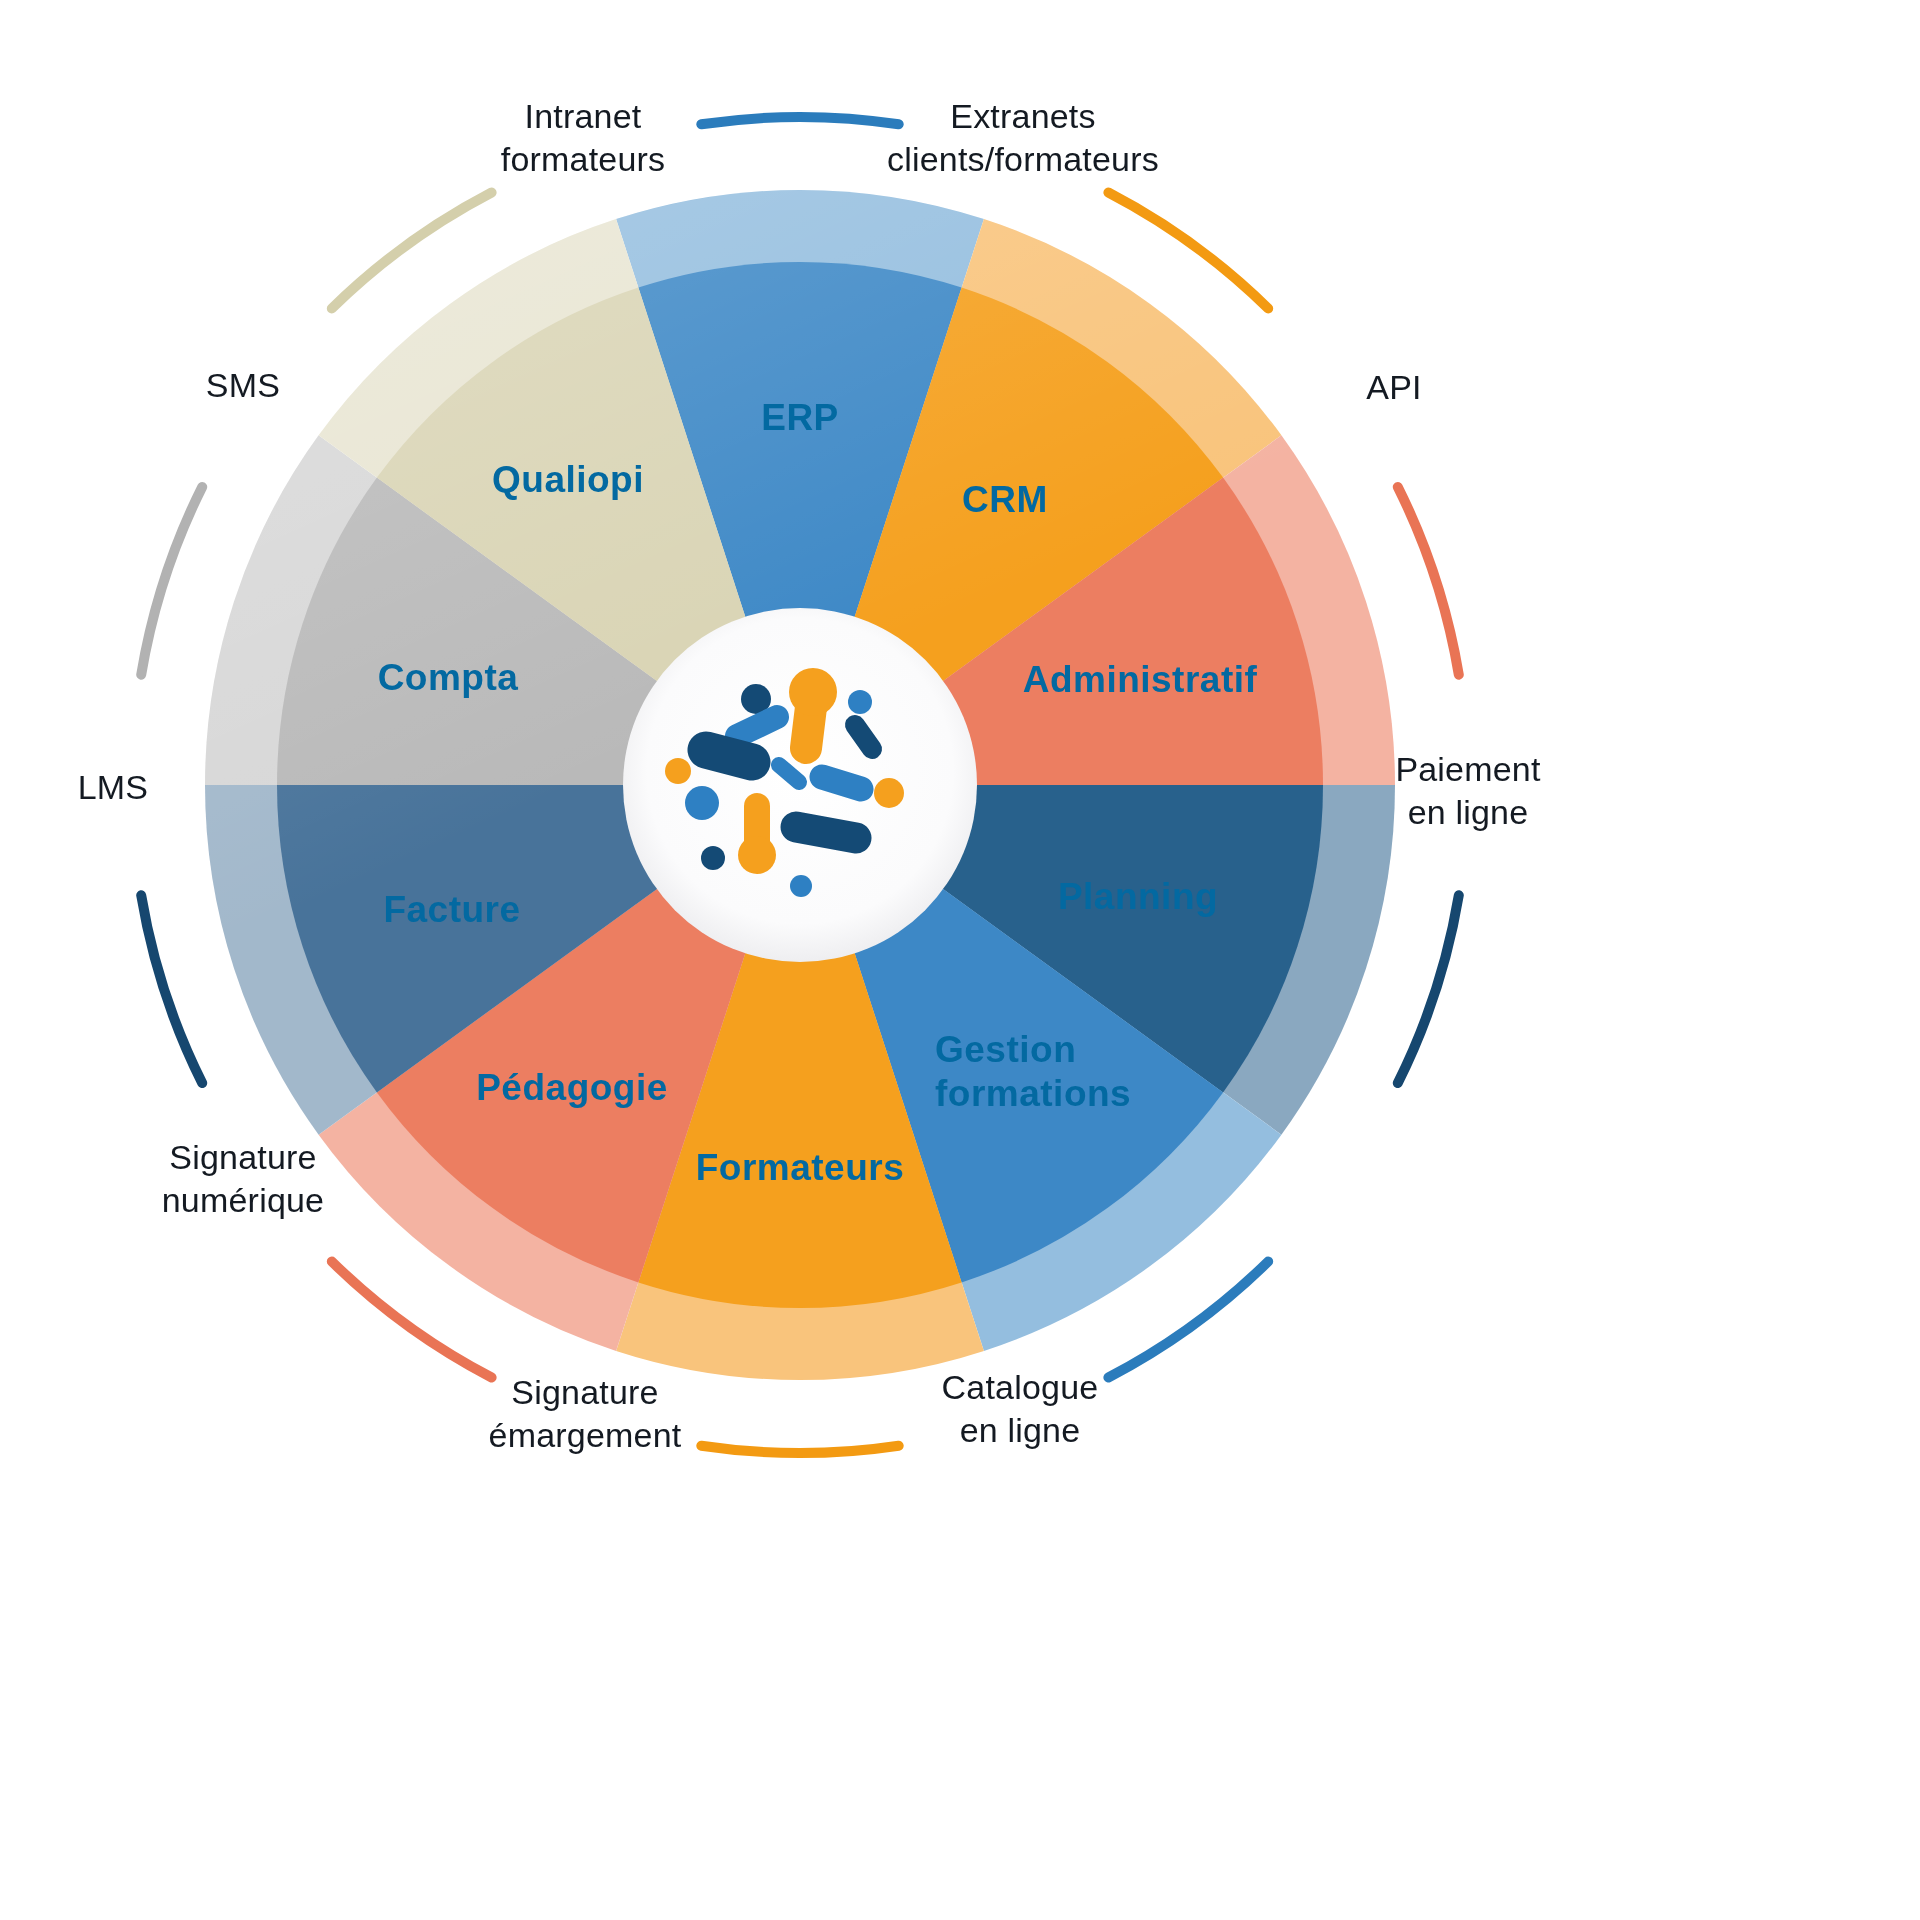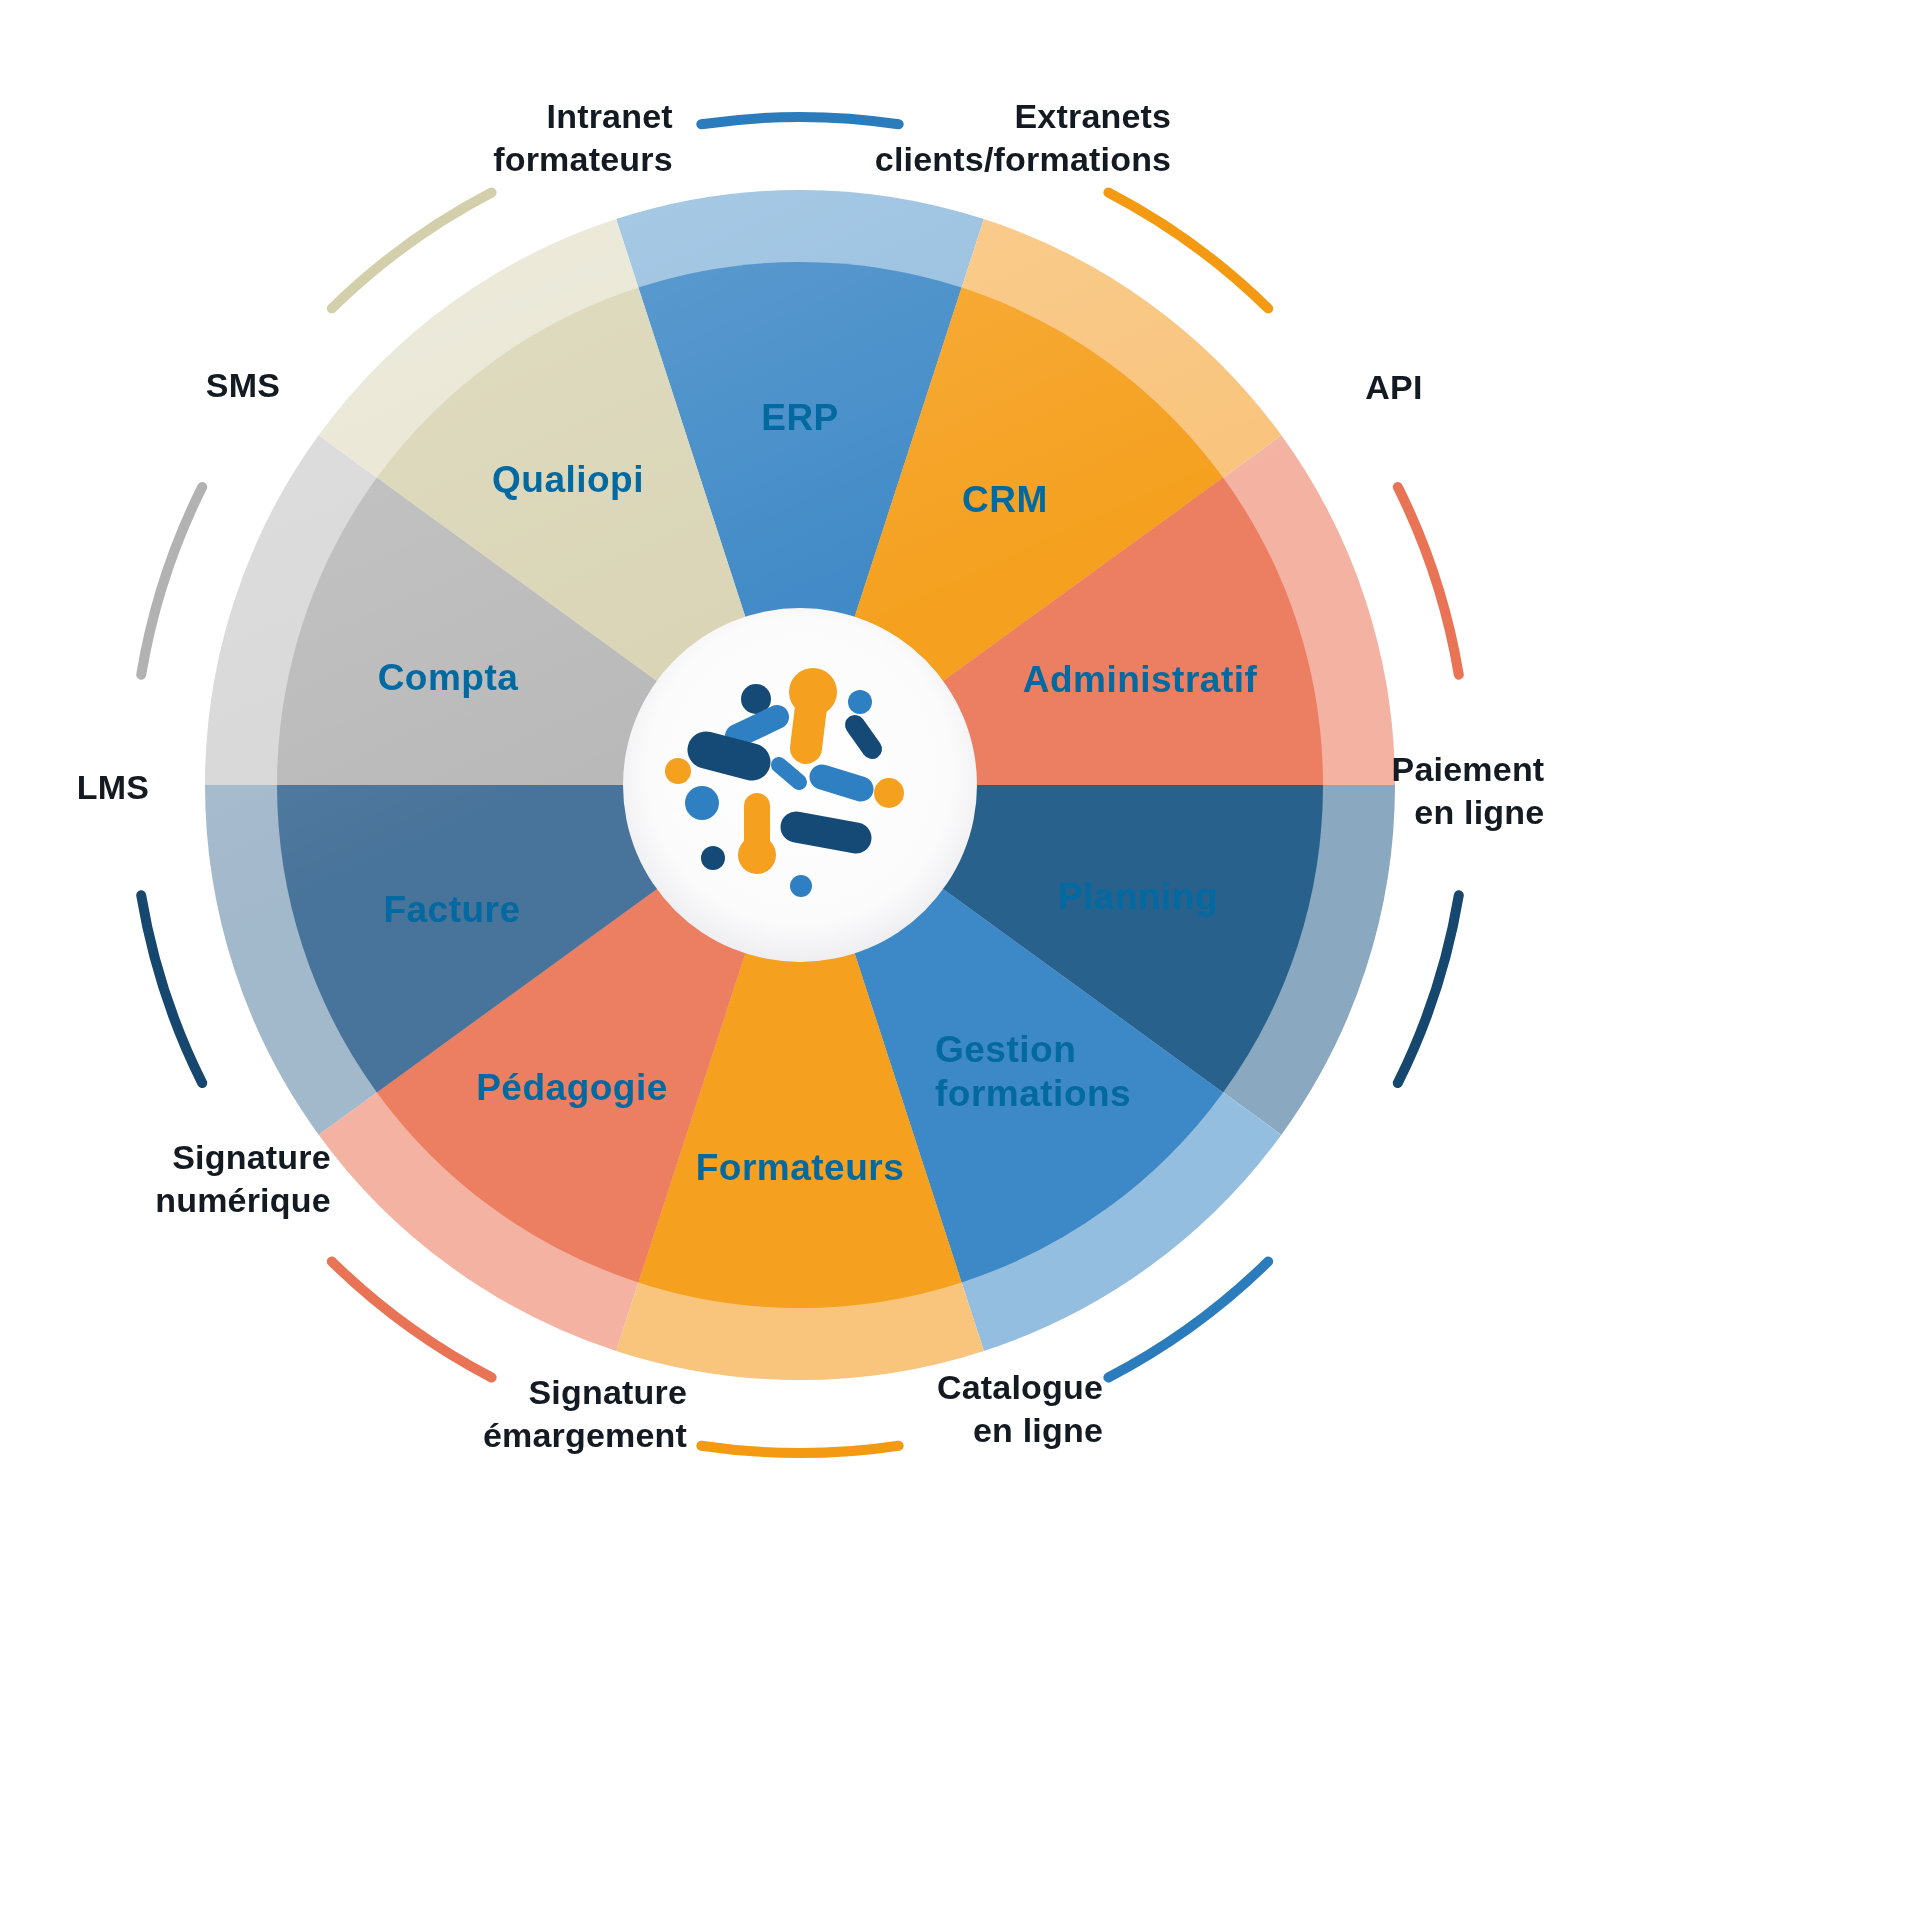--- a/index.html
+++ b/index.html
@@ -27,22 +27,22 @@
   .sl-4{left:935px;top:1072px;transform:translate(0,-50%);text-align:left}
   .sl-5{left:800px;top:1168px}
   .sl-6{left:572px;top:1088px}
   .sl-7{left:452px;top:910px}
   .sl-8{left:448px;top:678px}
   .sl-9{left:568px;top:480px}
 
   
   .olabel{
     position:absolute;transform:translate(-50%,-50%);
-    color:var(--ink,#141a22);font-size:34px;font-weight:700;
-    line-height:1.25;text-align:right;white-space:nowrap;letter-spacing:.2px;
+    color:var(--ink,#141a22);font-size:34px;font-weight:400;
+    line-height:1.25;text-align:center;white-space:nowrap;letter-spacing:.2px;
   }
   .olabel span{display:block}
   .olabel span:empty{display:none}
   .ol-0{left:583px;top:137px}
   .ol-1{left:1023px;top:137px}
   .ol-2{left:1394px;top:387px}
   .ol-3{left:1468px;top:790px}
   .ol-4{left:1360px;top:1183px}
   .ol-5{left:1020px;top:1408px}
   .ol-6{left:585px;top:1413px}
@@ -181,21 +181,21 @@
     <span>Qualiopi</span>
 
   </div>
 
   <div class="olabel ol-0">
     <span>Intranet</span>
     <span>formateurs</span>
   </div>
   <div class="olabel ol-1">
     <span>Extranets</span>
-    <span>clients/formations</span>
+    <span>clients/formateurs</span>
   </div>
   <div class="olabel ol-2">
     <span>API</span>
 
   </div>
   <div class="olabel ol-3">
     <span>Paiement</span>
     <span>en ligne</span>
   </div>
   <div class="olabel ol-5">

